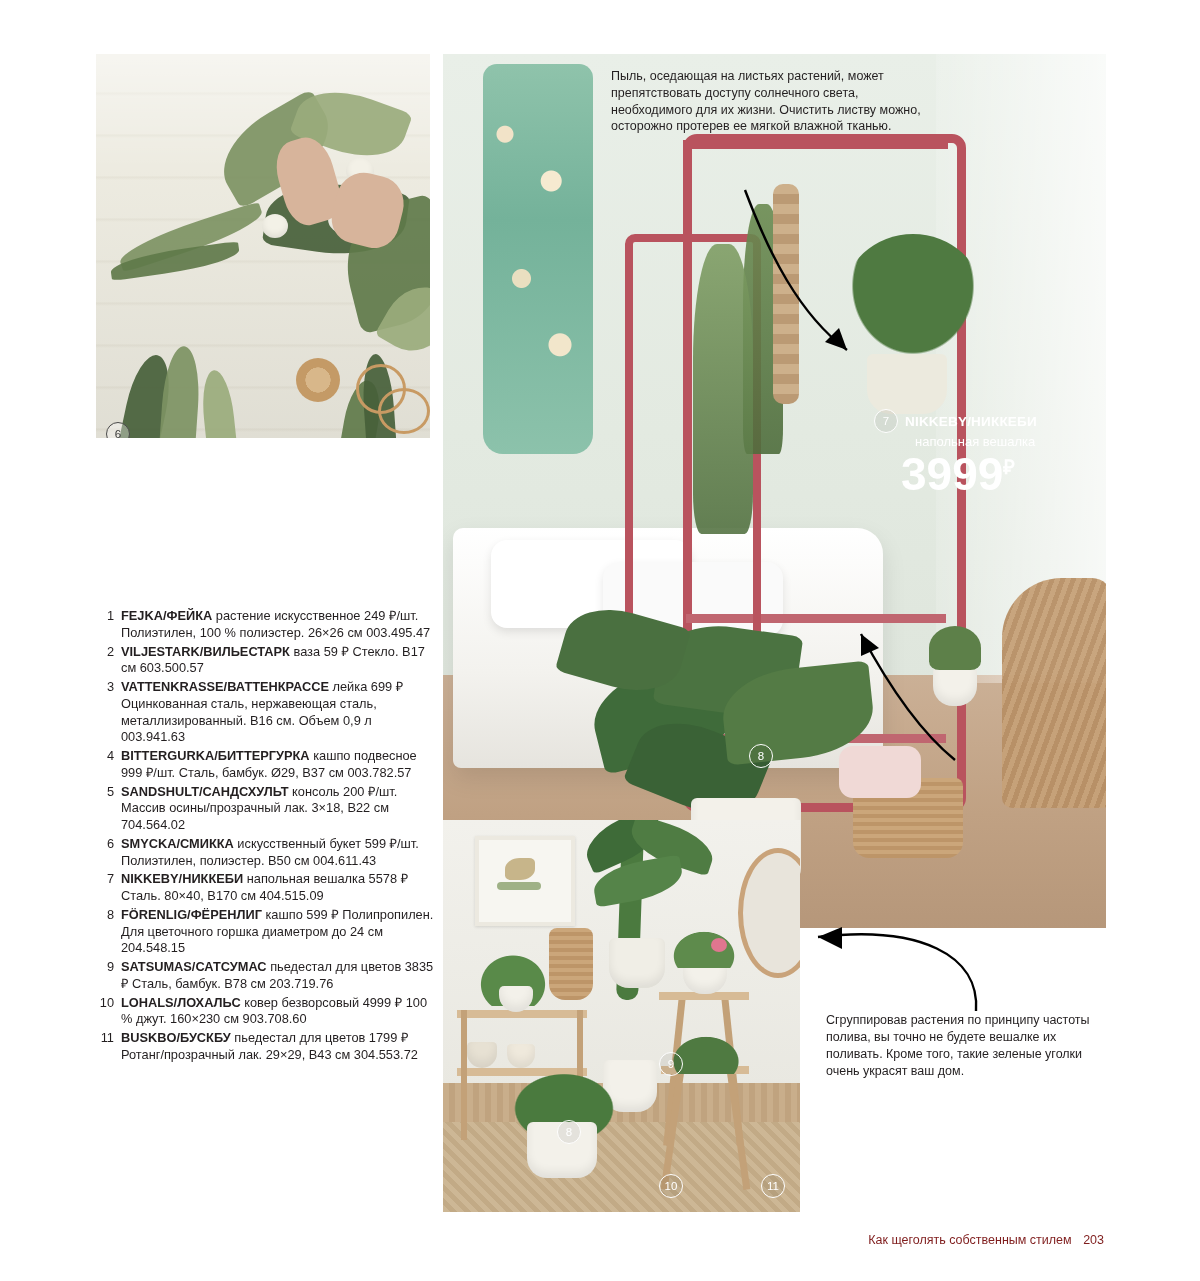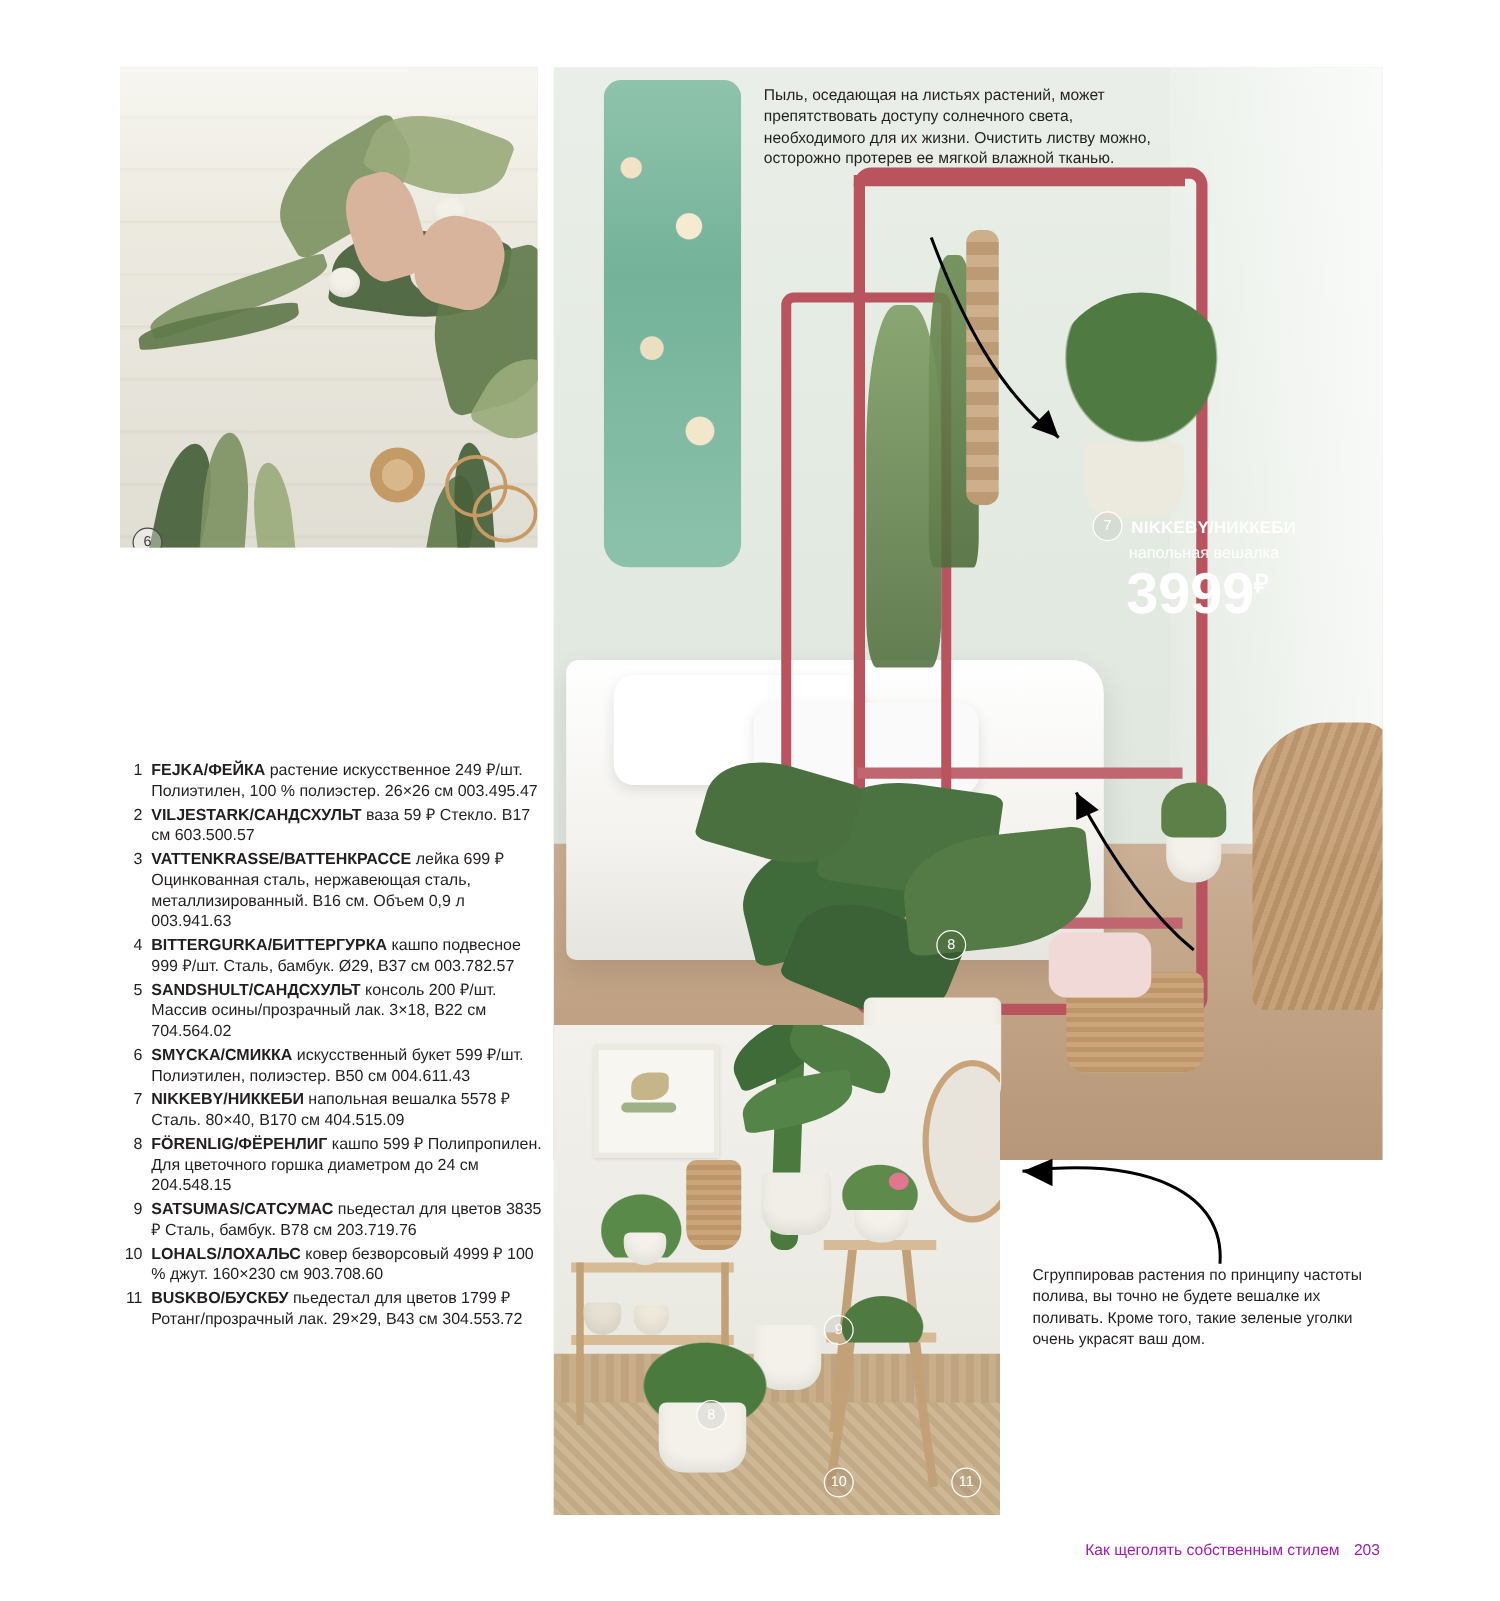--- a/index.html
+++ b/index.html
@@ -215,21 +215,21 @@
   .item { display: flex; margin-bottom: 2px; }
   .item .num { width: 18px; flex: 0 0 18px; text-align: right; padding-right: 7px; }
   .item .txt { flex: 1; }
   .item b { font-weight: 700; }
 
   .footer {
     position: absolute;
     right: 96px;
     bottom: 34px;
     font-size: 12.5px;
-    color: #a21caf;
+    color: #7f1d1d;
     text-align: center;
   }
   .footer .pg { font-weight: 400; margin-left: 8px; }
 
   .note {
     position: absolute;
     font-size: 12.5px;
     line-height: 1.35;
   }
   .note-bottom { left: 826px; top: 1012px; width: 270px; }
@@ -315,21 +315,21 @@
     <svg class="arrow-svg" style="left:296px; top:130px;" width="130" height="190" viewBox="0 0 130 190">
       <path d="M6 6 C 30 70, 60 130, 108 166" stroke="#000" stroke-width="2.4" fill="none"></path>
       <path d="M108 166 L 86 158 L 100 144 Z" fill="#000"></path>
     </svg>
 
     <div class="price-block">
       <div style="display:flex; align-items:center; gap:7px;">
         <span class="badge" style="position:relative; left:0; top:0;">7</span>
         <span class="pname">NIKKEBY/НИККЕБИ</span>
       </div>
-      <div class="pdesc" style="margin-left:29px;">напольная вешалка</div>
+      <div class="pdesc" style="margin-left:41px;">напольная вешалка</div>
       <div class="pprice" style="margin-left:27px;"><span>3999</span><sup>₽</sup></div>
     </div>
 
     <svg class="arrow-svg" style="left:400px; top:560px;" width="120" height="150" viewBox="0 0 120 150">
       <path d="M112 146 C 80 120, 50 80, 18 20" stroke="#000" stroke-width="2.4" fill="none"></path>
       <path d="M18 20 L 36 34 L 18 42 Z" fill="#000"></path>
     </svg>
 
     <div class="badge" style="left:306px; top:690px;">8</div>
   </div>
@@ -391,21 +391,21 @@
 
   <div class="list">
 
     <div class="item">
       <div class="num">1</div>
       <div class="txt"><b>FEJKA/ФЕЙКА</b><span> растение искусственное 249 ₽/шт. Полиэтилен, 100 % полиэстер. 26×26 см 003.495.47</span></div>
     </div>
 
     <div class="item">
       <div class="num">2</div>
-      <div class="txt"><b>VILJESTARK/САНДСХУЛЬТ</b><span> ваза 59 ₽ Стекло. В17 см 603.500.57</span></div>
+      <div class="txt"><b>VILJESTARK/ВИЛЬЕСТАРК</b><span> ваза 59 ₽ Стекло. В17 см 603.500.57</span></div>
     </div>
 
     <div class="item">
       <div class="num">3</div>
       <div class="txt"><b>VATTENKRASSE/ВАТТЕНКРАССЕ</b><span> лейка 699 ₽ Оцинкованная сталь, нержавеющая сталь, металлизированный. В16 см. Объем 0,9 л 003.941.63</span></div>
     </div>
 
     <div class="item">
       <div class="num">4</div>
       <div class="txt"><b>BITTERGURKA/БИТТЕРГУРКА</b><span> кашпо подвесное 999 ₽/шт. Сталь, бамбук. Ø29, В37 см 003.782.57</span></div>

